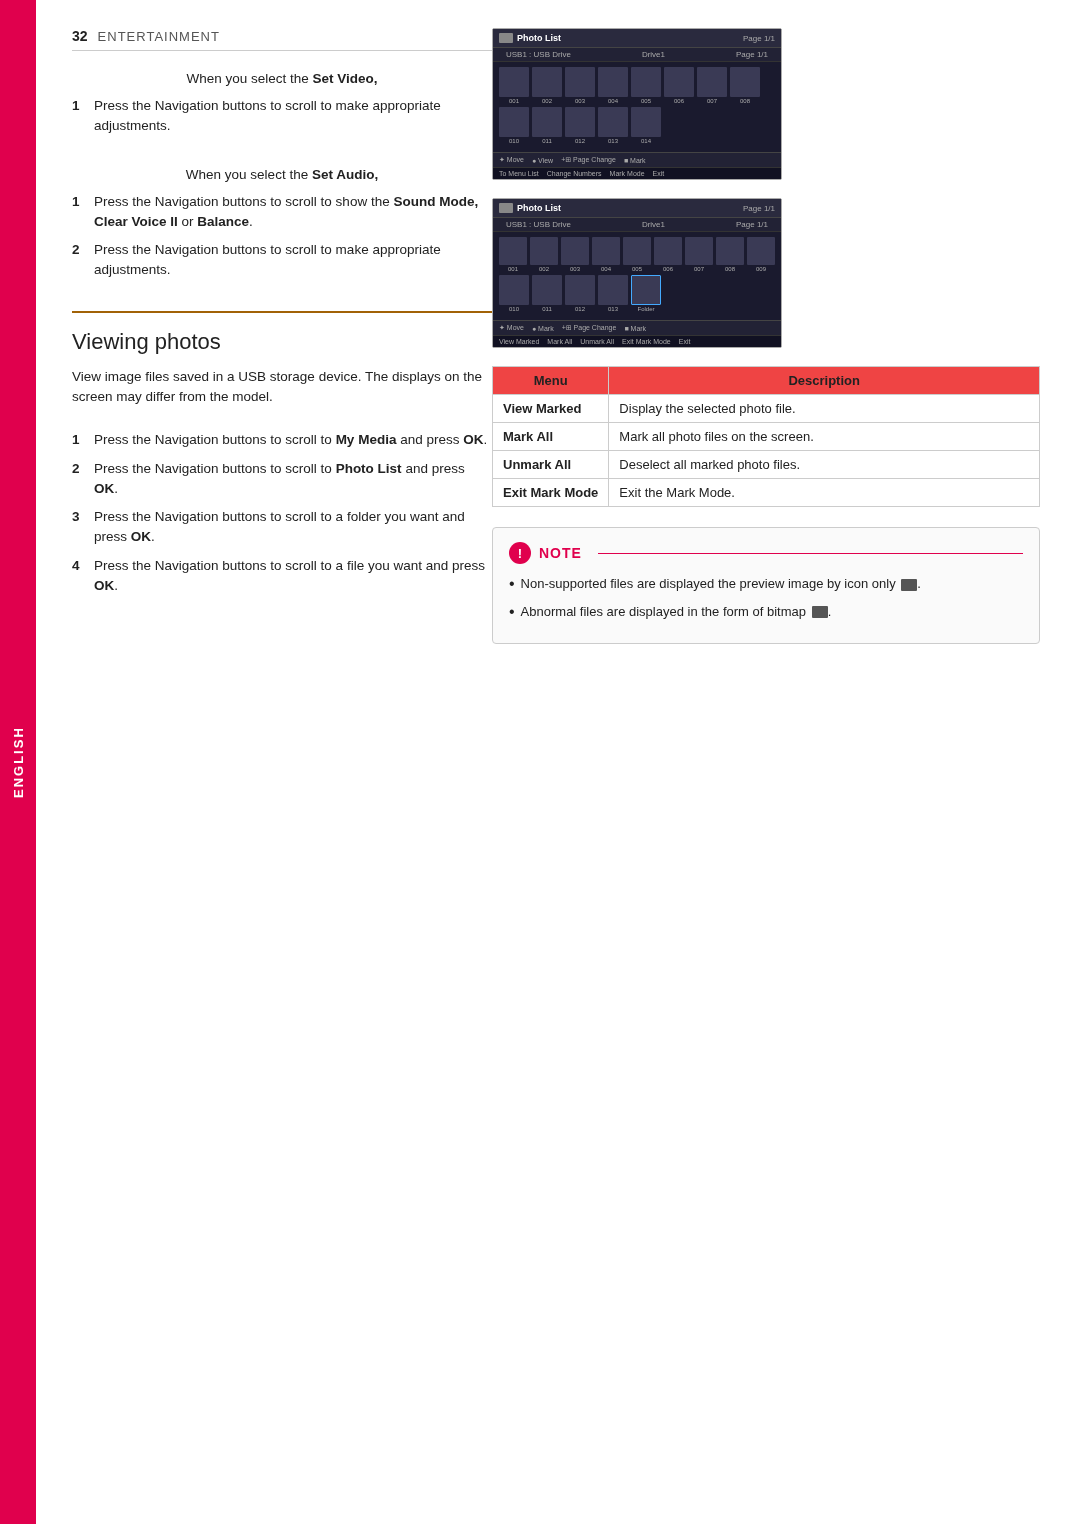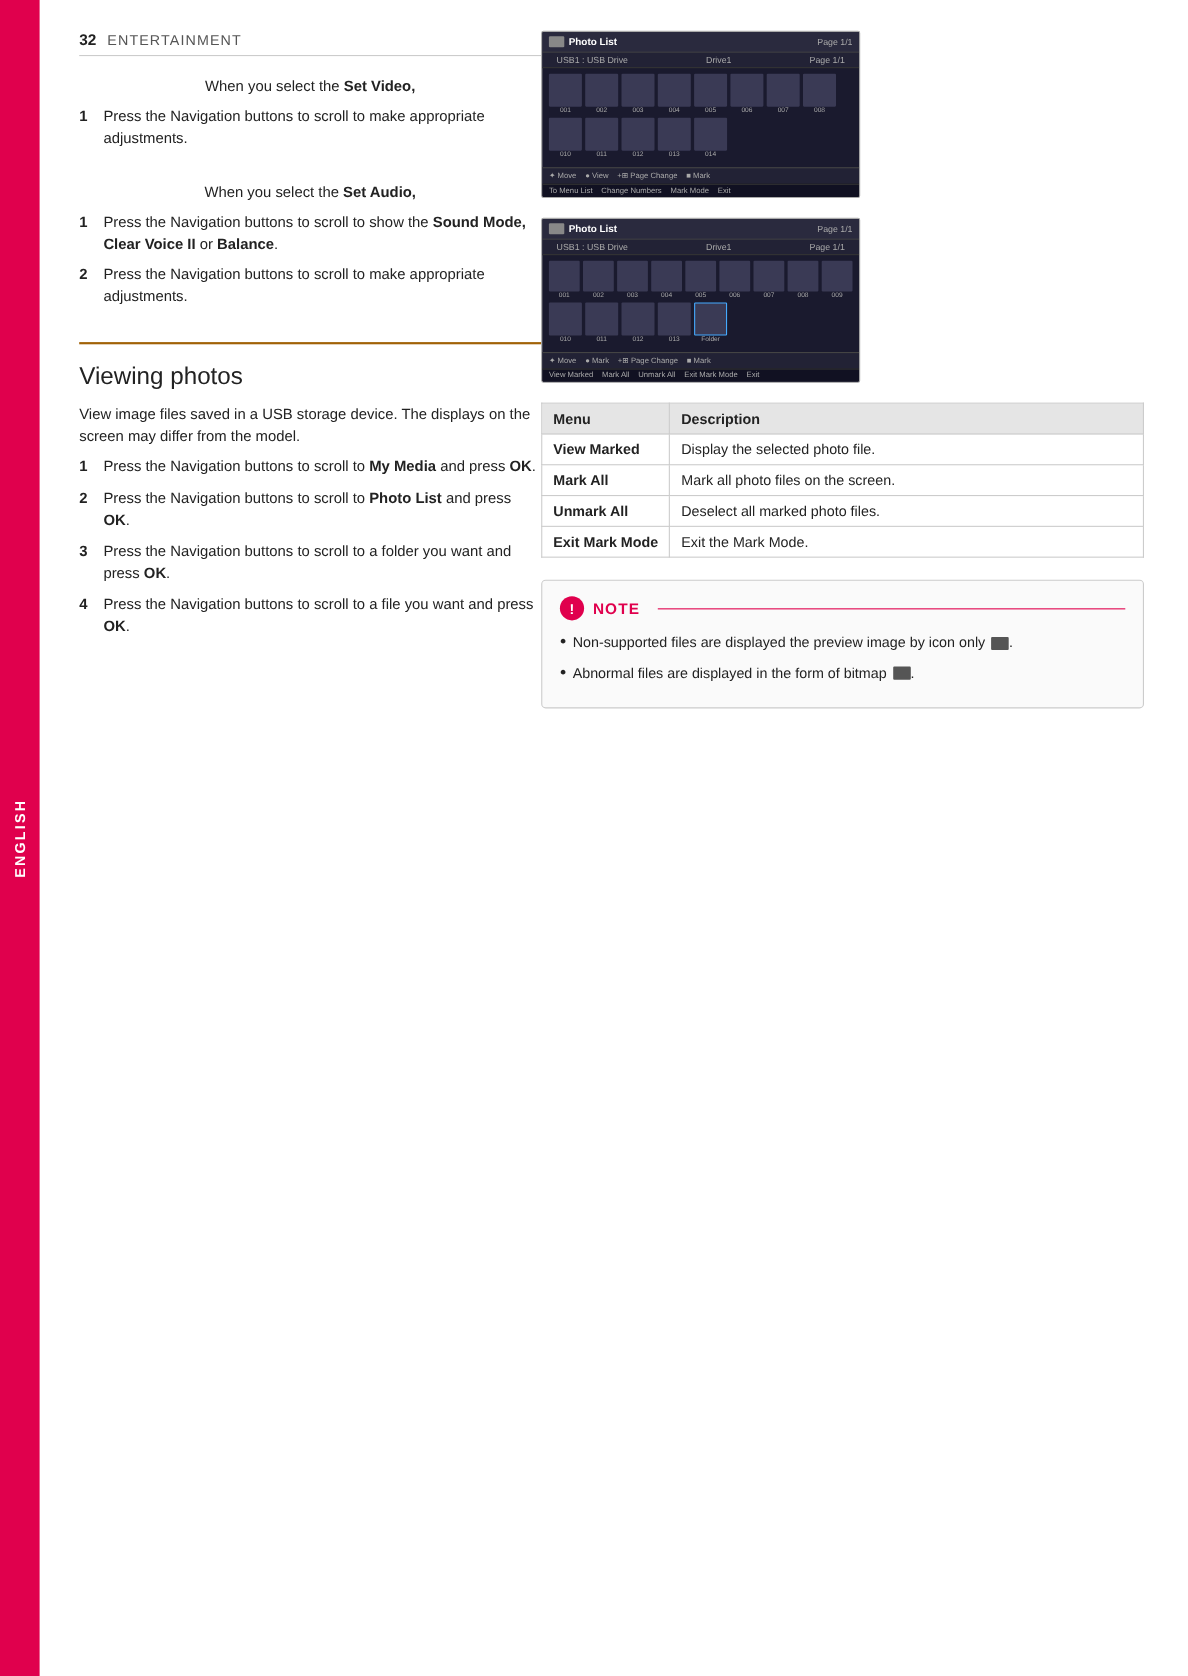--- a/index.html
+++ b/index.html
@@ -122,21 +122,21 @@
       font-size: 22px;
       font-weight: normal;
       margin-bottom: 12px;
       margin-top: 30px;
       border-top: 2px solid #a16207;
       padding-top: 16px;
     }
 
     .section-desc {
       font-size: 13.5px;
-      margin-bottom: 6px;
+      margin-bottom: 22px;
       line-height: 1.55;
     }
 
     
     .screenshot-box {
       border: 1px solid #aaa;
       background: #1a1a2e;
       width: 290px;
       margin-bottom: 18px;
       font-size: 9px;
@@ -258,24 +258,24 @@
 
     
     .menu-table {
       border-collapse: collapse;
       width: 100%;
       margin-top: 10px;
       font-size: 13px;
     }
 
     .menu-table th {
-      background: #e5e5e5;
+      background: #ef4444;
       border: 1px solid #ccc;
       padding: 6px 10px;
-      text-align: left;
+      text-align: center;
       font-weight: bold;
       font-size: 13px;
     }
 
     .menu-table td {
       border: 1px solid #ccc;
       padding: 6px 10px;
       vertical-align: top;
     }
 

